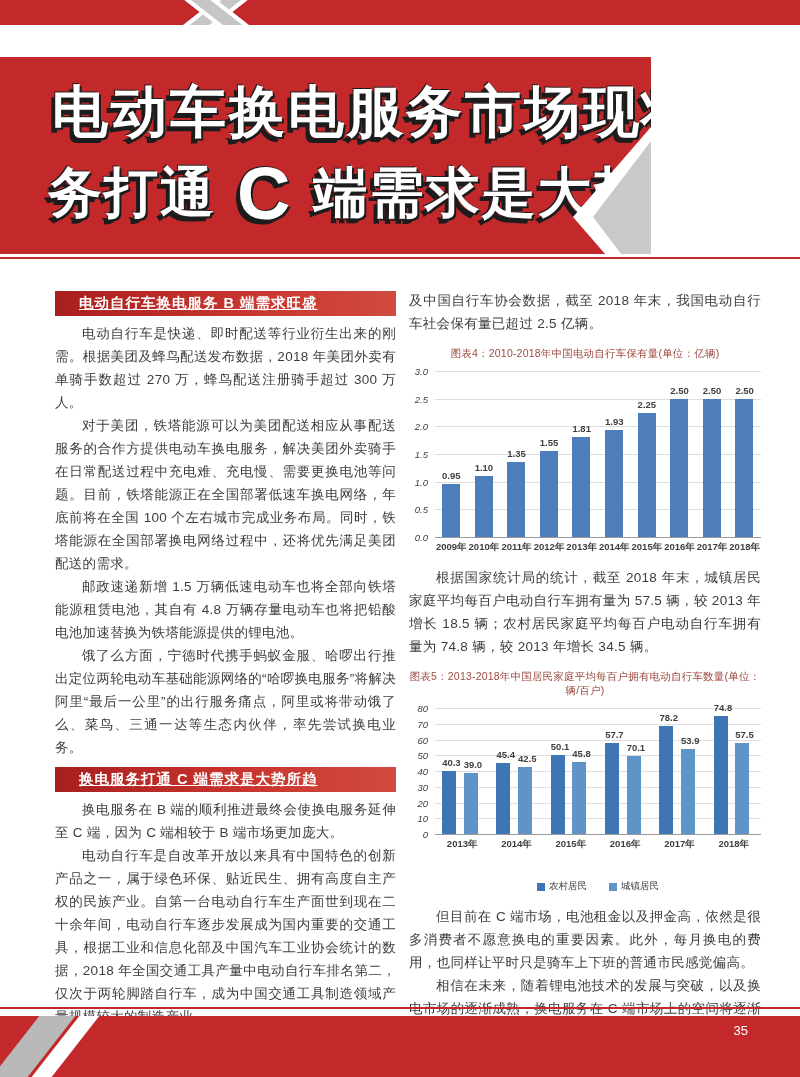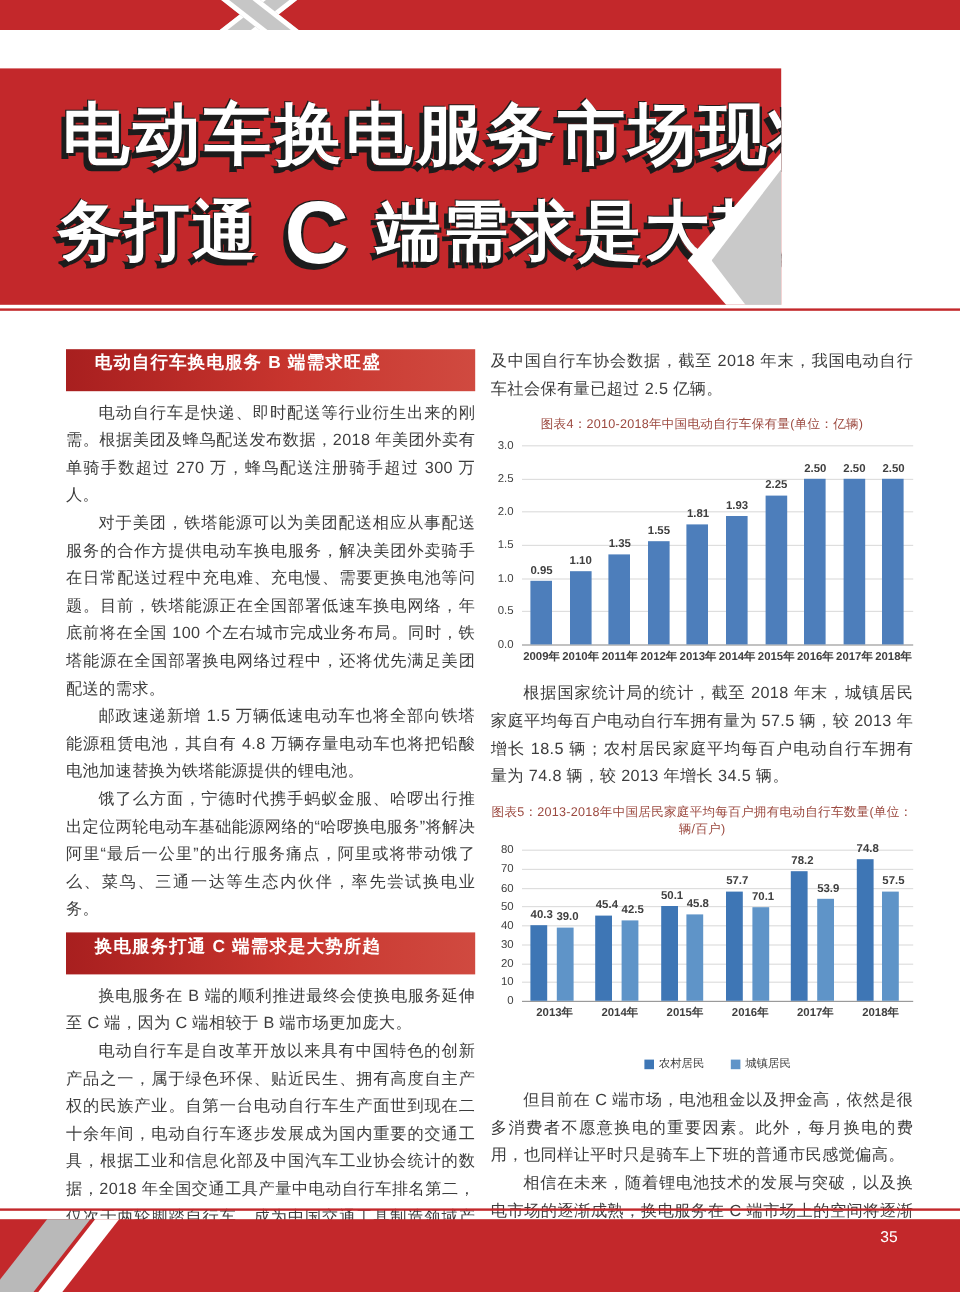--- a/index.html
+++ b/index.html
@@ -24,32 +24,32 @@
   .chev-w{right:0;top:70px;width:78px;height:180px;background:#fff;}
   .chev-g{right:0;top:84px;width:58px;height:152px;background:#c9c9c9;}
 
   .rule{position:absolute;left:0;width:800px;height:2px;background:var(--red);}
   .rule-top{top:257px;} .rule-bottom{top:1007px;}
 
   
   .col{position:absolute;}
   .col-left{left:55px;top:291px;width:341px;}
   .col-right{left:409px;top:289px;width:352px;}
-  .sec-head{height:35px;line-height:25px;background:linear-gradient(to right,#a81f1f,#c8352e 55%,#d04a40);
-            color:#fff;font-weight:bold;font-size:14.5px;padding-left:24px;letter-spacing:1px;margin-bottom:6px;}
+  .sec-head{height:25px;line-height:25px;background:linear-gradient(to right,#a81f1f,#c8352e 55%,#d04a40);
+            color:#fff;font-weight:bold;font-size:14.5px;padding-left:24px;letter-spacing:1px;margin-bottom:6px;text-decoration:underline;}
   .sec-head.mt{margin-top:8px;}
   .para{margin:0;font-size:13.5px;line-height:23px;color:var(--body);text-align:justify;
         letter-spacing:.3px;text-indent:2em;}
   .para.noindent{text-indent:0;}
 
   
   .chart{margin:12px 0 12px;}
   .chart-title{font-size:10.5px;color:var(--caption);text-align:center;margin-bottom:10px;letter-spacing:.2px;}
   .cb-wrap{display:flex;}
-  .cb-yaxis{position:relative;width:26px;flex:none;}
+  .cb-yaxis{position:relative;width:26px;flex:none;font-style:italic;}
   .cb-ytick{position:absolute;right:7px;font-size:9.5px;color:#3f3f3f;}
   .cb-main{flex:1;min-width:0;}
   .cb-plotarea{position:relative;}
   .cb-grid{position:absolute;left:0;right:0;height:1px;background:#dedede;}
   .cb-grid.base{background:#9a9a9a;}
   .cb-bars{position:absolute;left:0;right:0;top:0;bottom:0;display:flex;align-items:flex-end;}
   .cb-cell{flex:1;display:flex;justify-content:center;align-items:flex-end;min-width:0;}
   .cb-gbars{display:flex;align-items:flex-end;gap:3px;}
   .cb-col{display:flex;flex-direction:column;align-items:flex-start;}
   .cb-val{font-size:9.5px;font-weight:600;color:#3f3f3f;margin-bottom:3px;white-space:nowrap;}

